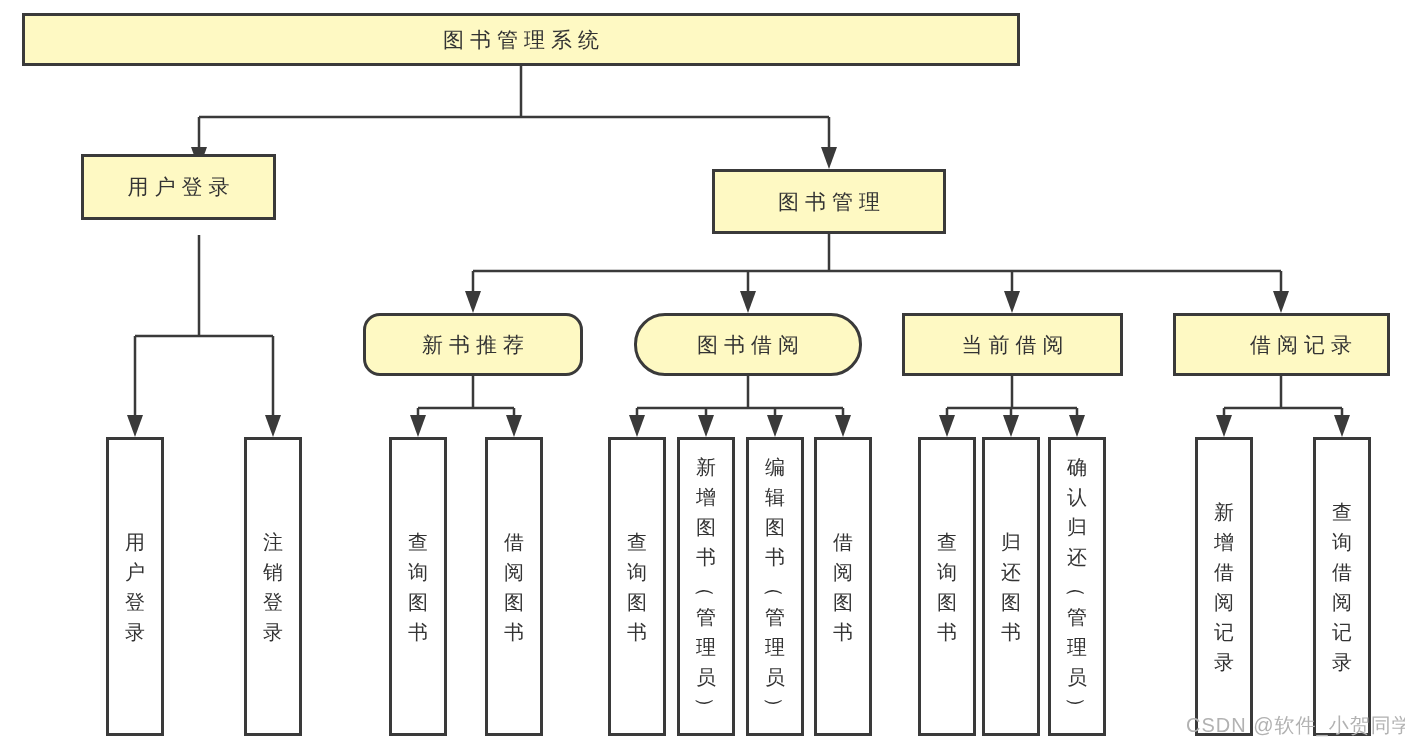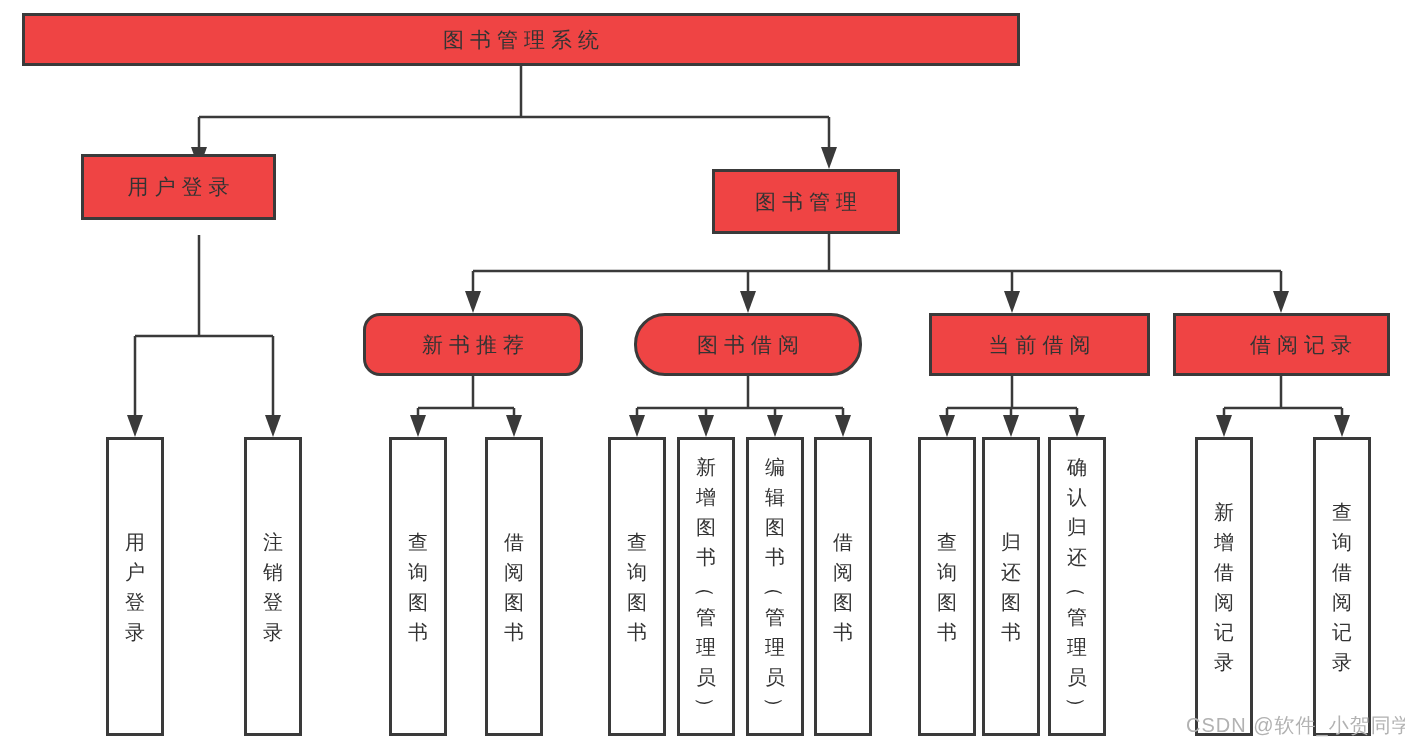--- a/index.html
+++ b/index.html
@@ -11,21 +11,21 @@
     font-family: "Liberation Sans", sans-serif;
     overflow: hidden;
   }
   .connectors { position: absolute; left: 0; top: 0; }
   .connectors path { stroke: #3a3a3a; stroke-width: 2.5; fill: none; }
   .connectors polygon { fill: #3a3a3a; }
   .hbox {
     position: absolute;
     box-sizing: border-box;
     border: 3px solid #3a3a3a;
-    background: #ef4444;
+    background: #fef9c3;
     display: flex;
     align-items: center;
     justify-content: center;
     color: #333333;
     font-size: 21px;
     letter-spacing: 6px;
     padding-left: 6px;
     white-space: nowrap;
   }
   .vbox {
@@ -102,31 +102,31 @@
     </g>
   </svg>
 
   <div class="hbox" style="left:22px; top:13px; width:998px; height:53px;">
     <span>图书管理系统</span>
   </div>
 
   <div class="hbox" style="left:81px; top:154px; width:195px; height:66px;">
     <span>用户登录</span>
   </div>
-  <div class="hbox" style="left:712px; top:169px; width:188px; height:65px;">
+  <div class="hbox" style="left:712px; top:169px; width:234px; height:65px;">
     <span>图书管理</span>
   </div>
 
   <div class="hbox" style="left:363px; top:313px; width:220px; height:63px;border-radius:17px;">
     <span>新书推荐</span>
   </div>
   <div class="hbox" style="left:634px; top:313px; width:228px; height:63px;border-radius:31px;">
     <span>图书借阅</span>
   </div>
-  <div class="hbox" style="left:902px; top:313px; width:221px; height:63px;margin-left:27px;">
+  <div class="hbox" style="left:902px; top:313px; width:221px; height:63px;">
     <span>当前借阅</span>
   </div>
   <div class="hbox" style="left:1173px; top:313px; width:217px; height:63px;padding-left:45px;">
     <span>借阅记录</span>
   </div>
 
   <div class="vbox" style="left:106px;">
     <span class="vtext">
         <span class="vchar">用</span>
         <span class="vchar">户</span>

